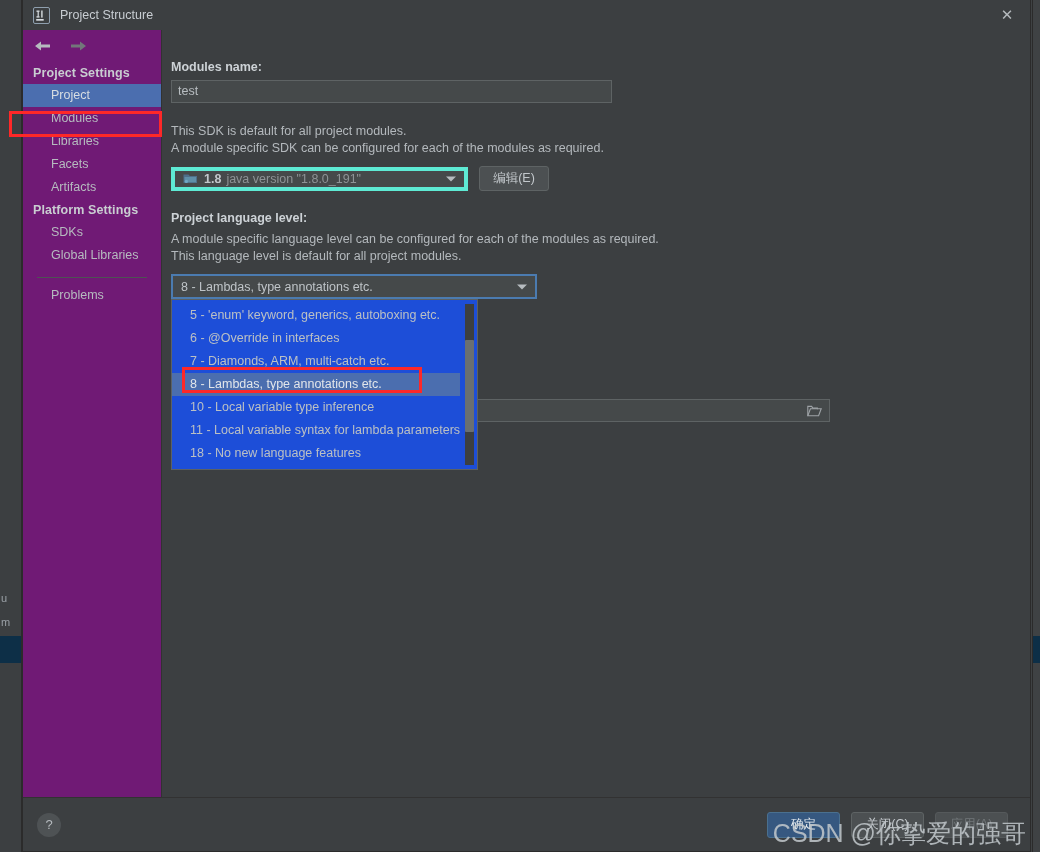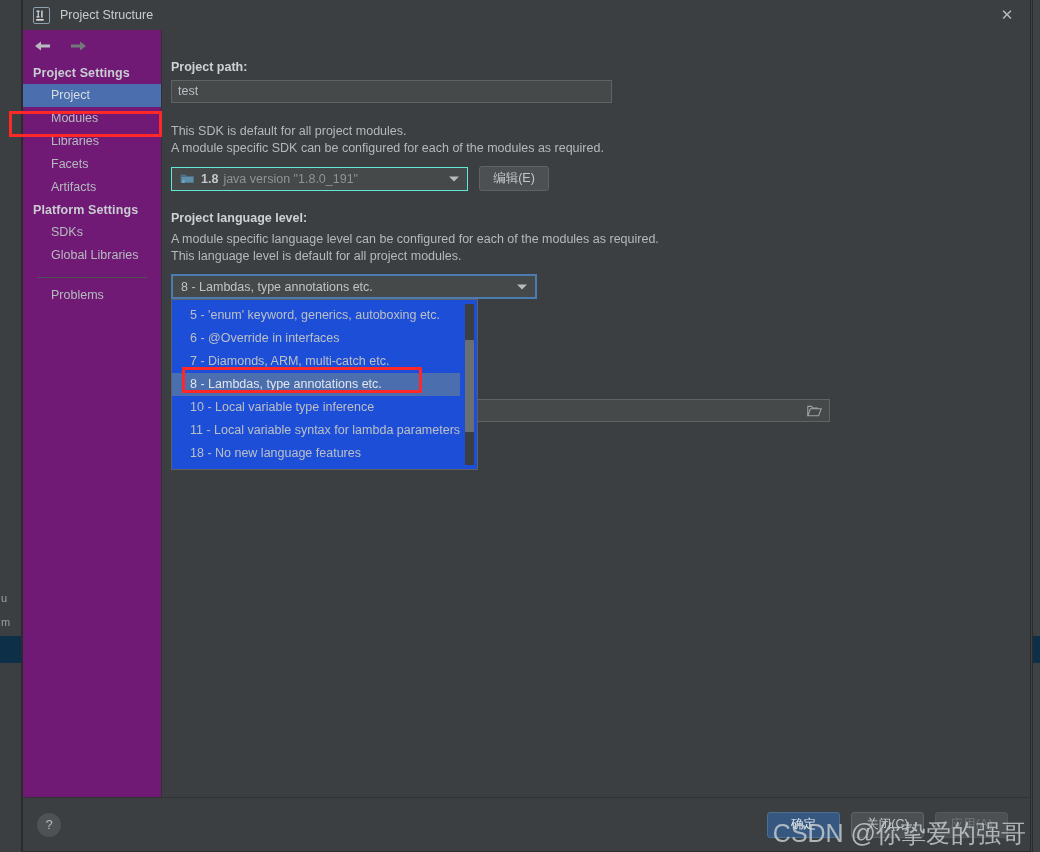--- a/index.html
+++ b/index.html
@@ -177,21 +177,21 @@
     padding: 0 6px;
     line-height: 21px;
     display: flex; align-items: center;
   }
   #project-name-input { width: 441px; margin-bottom: 20px; }
 
   .sdk-row { display: flex; align-items: center; gap: 11px; margin-top: 9px; }
   #sdk-combo {
     width: 297px; height: 24px;
     background: #45494a;
-    border: 1px solid #5eead4;
+    border: 4px solid #5eead4;
     display: flex; align-items: center;
     padding: 0 21px 0 8px;
     cursor: pointer;
     position: relative;
   }
   #sdk-icon { margin-right: 6px; display: flex; align-items: center; }
   #sdk-version { font-size: 12.5px; color: #c2c7cb; font-weight: bold; margin-right: 5px; }
   #sdk-desc { font-size: 12.5px; color: #8e9396; }
   .combo-arrow {
     position: absolute; right: 8px; top: 50%;
@@ -406,21 +406,21 @@
       <div class="side-item">Global Libraries</div>
 
       <div id="sidebar-divider"></div>
       <div class="side-item">Problems</div>
 
       <div id="anno-project"></div>
     </div>
 
     <div id="content">
 
-      <div class="field-label">Project path:</div>
+      <div class="field-label">Modules name:</div>
       <div class="text-input" id="project-name-input">test</div>
 
       <div class="desc-line">This SDK is default for all project modules.</div>
       <div class="desc-line">A module specific SDK can be configured for each of the modules as required.</div>
 
       <div class="sdk-row">
         <div id="sdk-combo">
           <span id="sdk-icon">
             <svg width="15" height="13" viewBox="0 0 15 13">
               <path d="M0.5 2.5 L5.5 2.5 L6.8 4 L14 4 L14 11 L0.5 11 Z" fill="#4e6f8a"></path>

